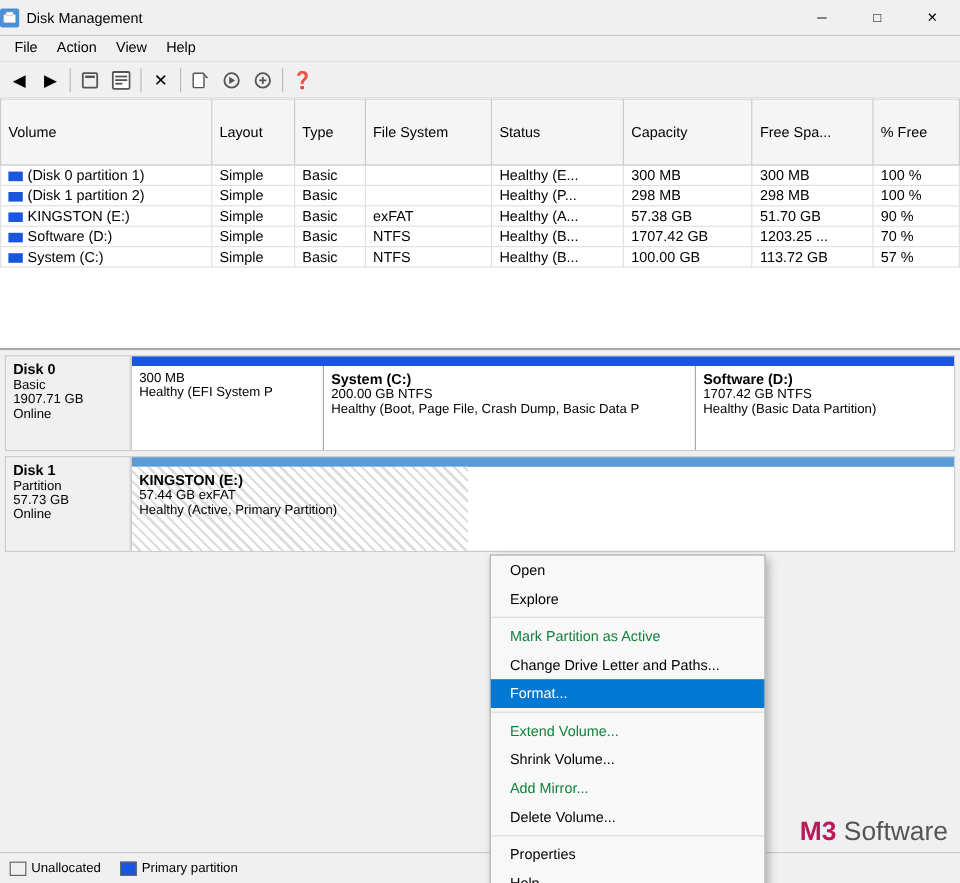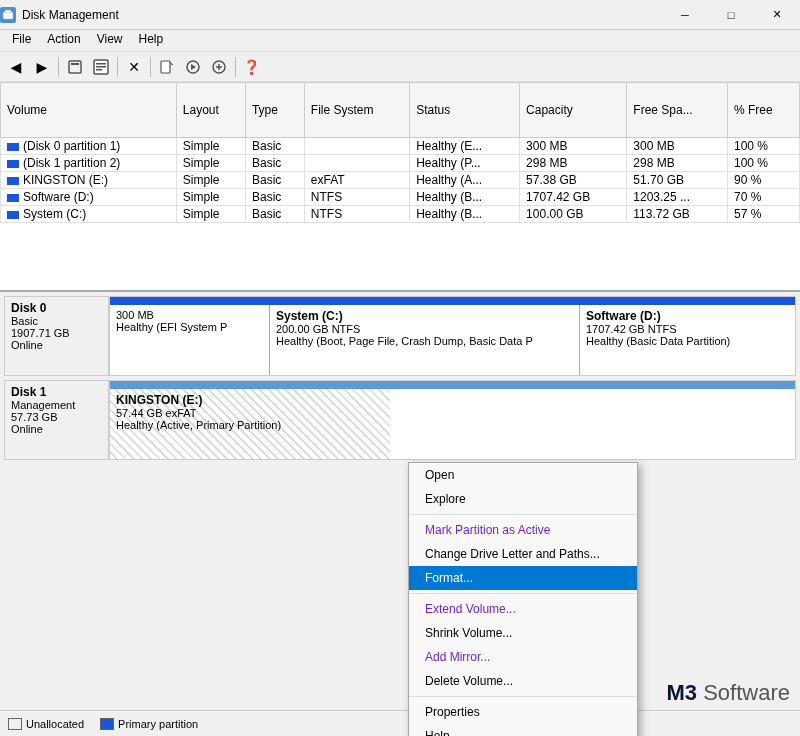--- a/index.html
+++ b/index.html
@@ -225,21 +225,21 @@
       border: 1px solid #aaa;
       box-shadow: 3px 3px 8px rgba(0,0,0,0.3);
       z-index: 100;
     }
     .ctx-item {
       padding: 5px 16px;
       font-size: 12px;
       cursor: pointer;
     }
     .ctx-item.highlighted { background: #0078d4; color: white; }
-    .ctx-item.disabled { color: #6d28d9; cursor: default; }
+    .ctx-item.disabled { color: #15803d; cursor: default; }
     .ctx-separator {
       height: 1px;
       background: #ddd;
       margin: 3px 0;
     }
 
     .main-content {
       display: flex;
       flex-direction: column;
       height: calc(736px - 82px);
@@ -414,21 +414,21 @@
             <span>1707.42 GB NTFS</span>
             <span>Healthy (Basic Data Partition)</span>
           </div>
         </div>
       </div>
     </div>
 
     <div class="disk-row">
       <div class="disk-label">
         <strong>Disk 1</strong>
-        <span>Management</span>
+        <span>Partition</span>
         <span>57.73 GB</span>
         <span>Online</span>
       </div>
       <div class="disk-partitions">
         <div class="disk-color-bar light"></div>
         <div class="disk-partitions-row">
           <div class="partition kingston" style="flex:0 0 280px;">
             <span class="partition-name">KINGSTON (E:)</span>
             <span>57.44 GB exFAT</span>
             <span>Healthy (Active, Primary Partition)</span>
@@ -461,15 +461,15 @@
   <div class="legend-item">
     <div class="legend-box unalloc"></div>
     <span>Unallocated</span>
   </div>
   <div class="legend-item">
     <div class="legend-box primary"></div>
     <span>Primary partition</span>
   </div>
   <div style="flex:1"></div>
   <div class="watermark">
-    <span style="color:#0f172a; font-weight:bold;">M3</span><span style="color:#555; font-weight:normal;"> Software</span>
+    <span style="color:#be185d; font-weight:bold;">M3</span><span style="color:#555; font-weight:normal;"> Software</span>
   </div>
 </div>
 
 </body></html>

